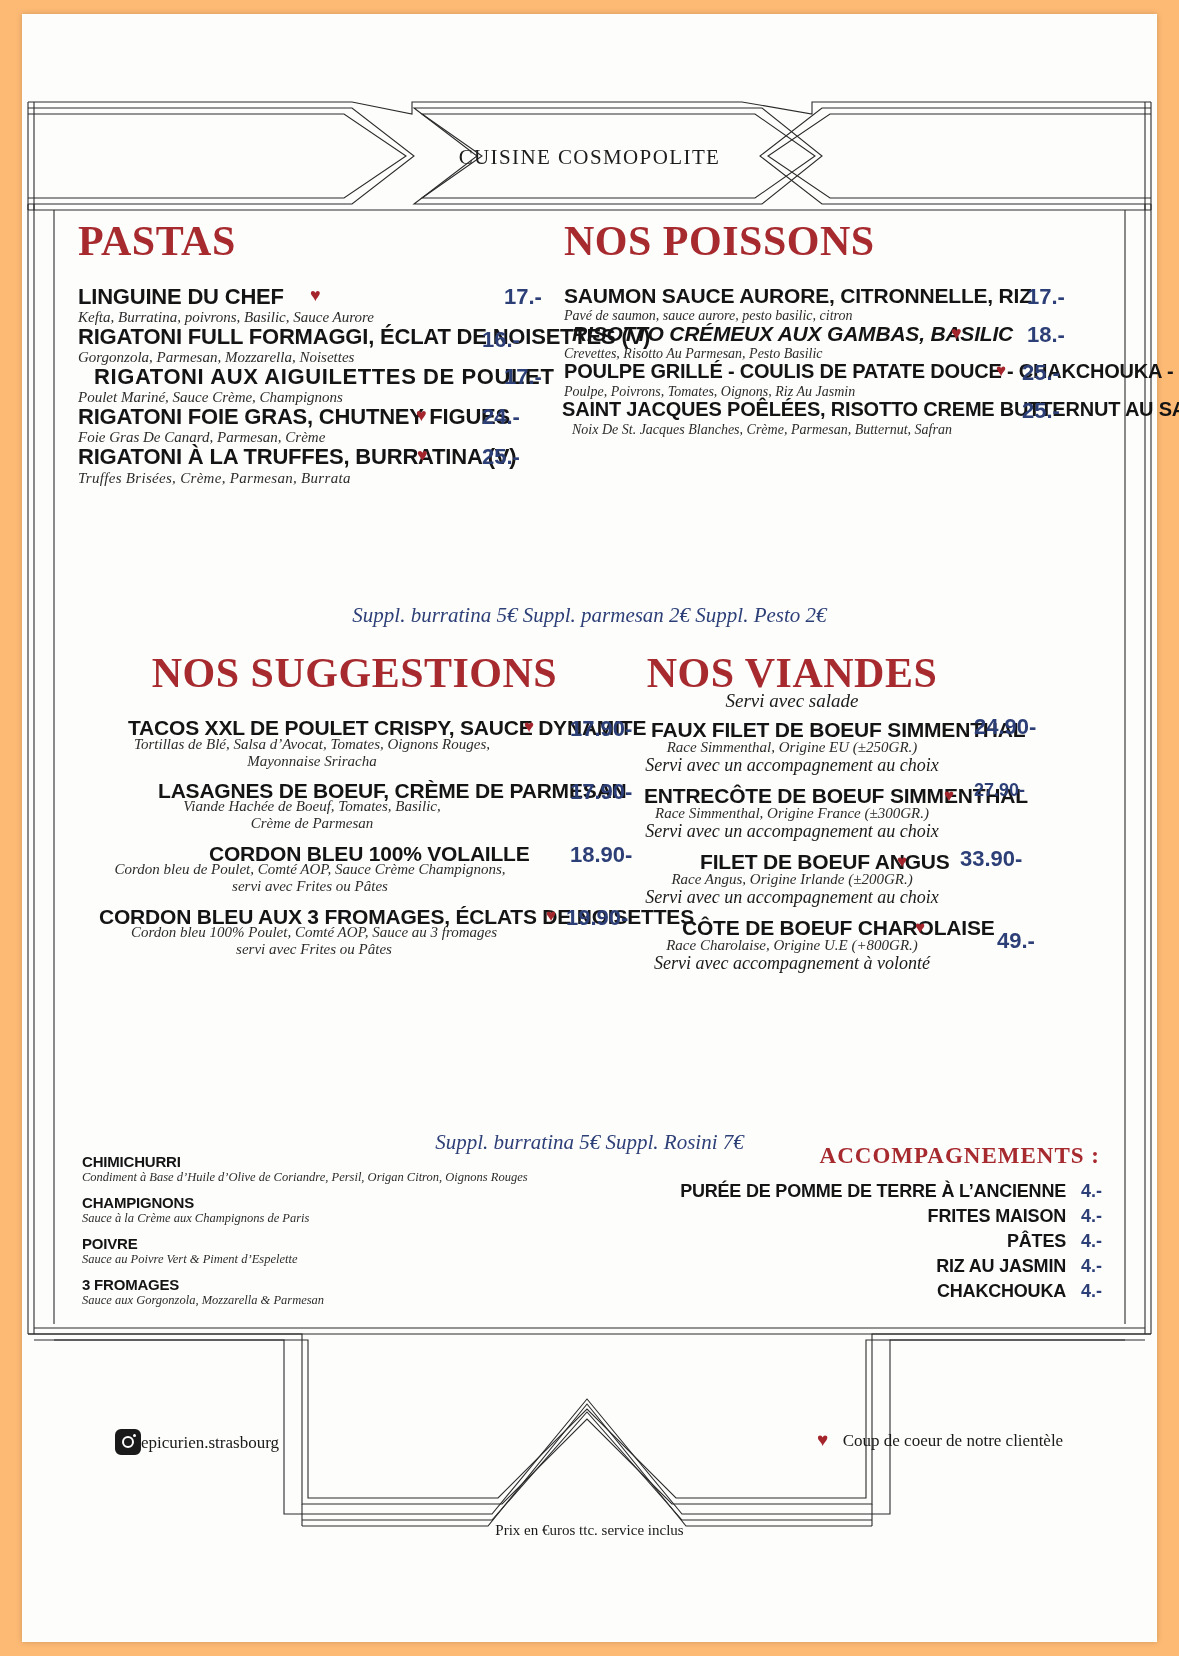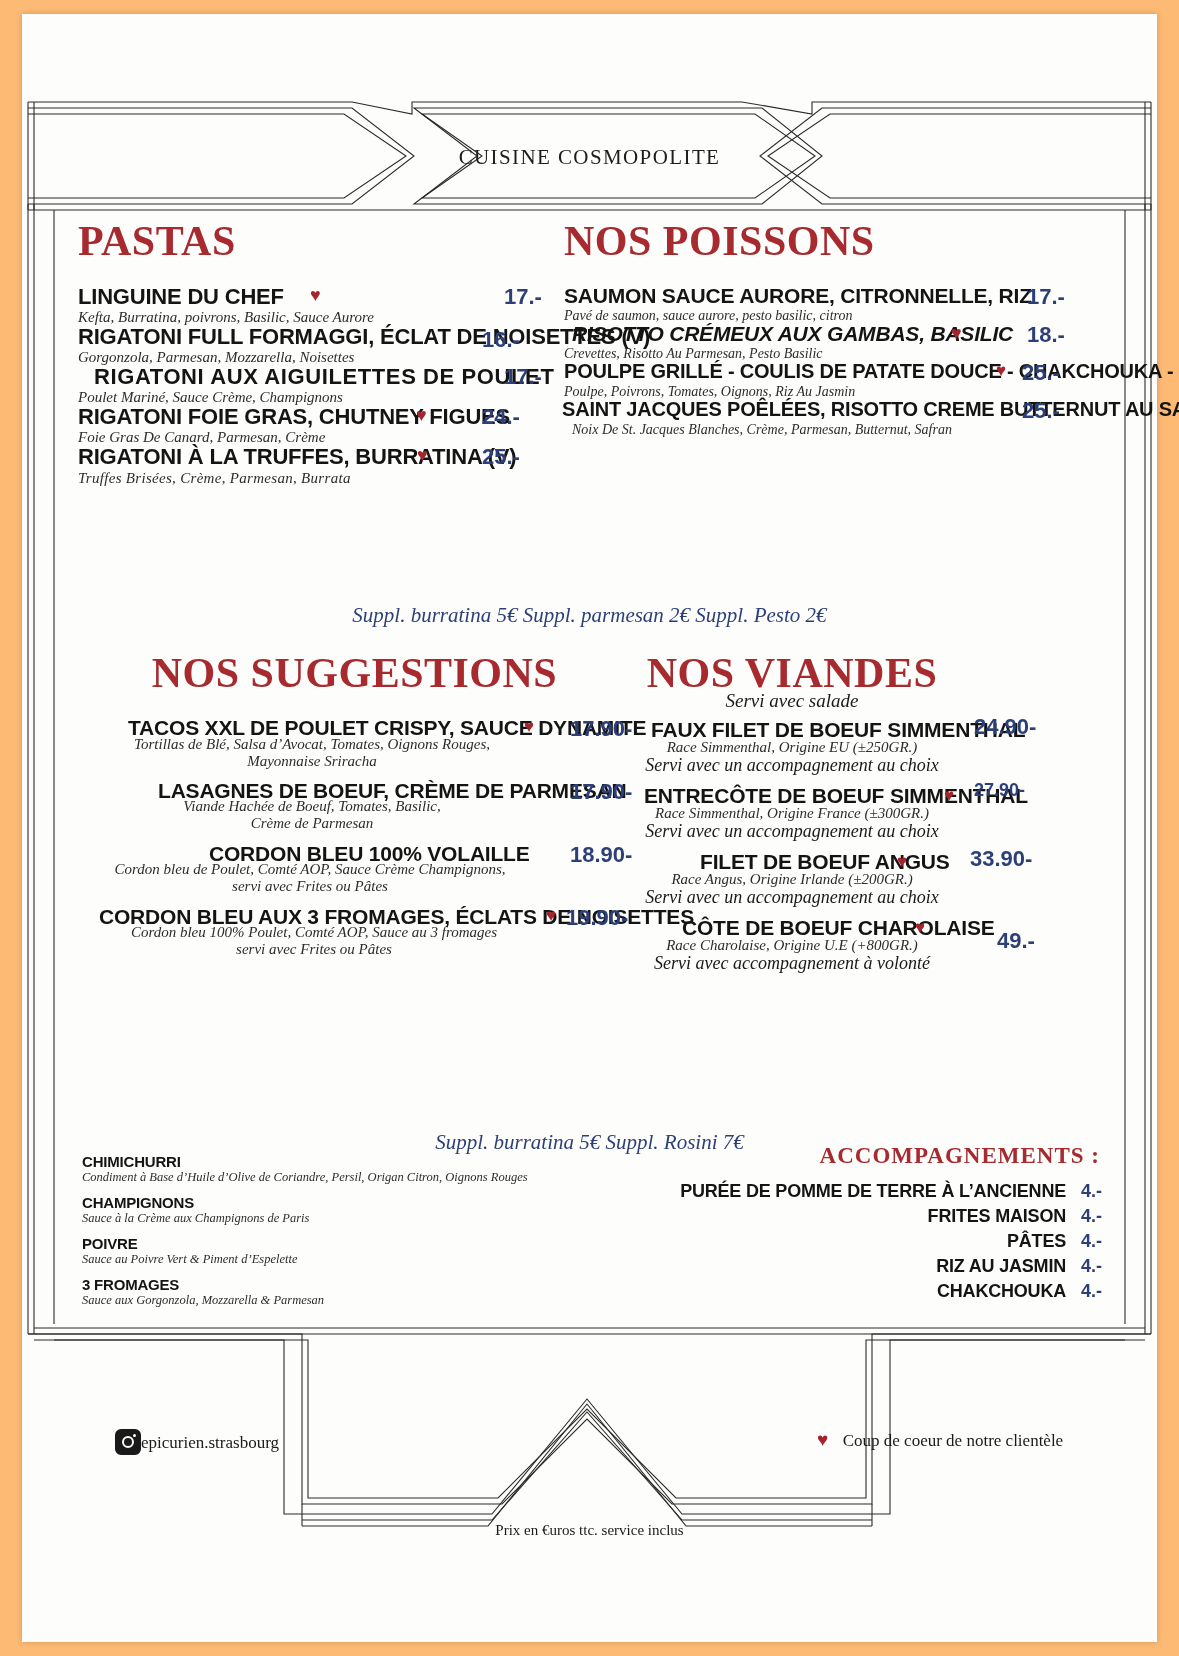--- a/index.html
+++ b/index.html
@@ -313,21 +313,21 @@
         <span class="dish-name" style="font-size:21px; position:absolute; left:22px; top:0;">ENTRECÔTE DE BOEUF SIMMENTHAL</span>
         <span class="heart" style="font-size:17px; position:absolute; left:322px; top:2px;">♥</span>
         <span class="price" style="font-size:18px; position:absolute; left:352px; top:-4px;text-align:right;">27.90-</span>
       </div>
       <div class="dish-desc centered" style="font-size:15px; width:340px; margin-top:-9px;">Race Simmenthal, Origine France (±300GR.)</div>
       <div class="serif-it centered" style="font-size:18px; width:340px; margin-top:-1px;">Servi avec un accompagnement au choix</div>
 
       <div style="position:relative; height:30px; margin-top:8px;">
         <span class="dish-name" style="font-size:21px; position:absolute; left:78px; top:0;">FILET DE BOEUF ANGUS</span>
         <span class="heart" style="font-size:17px; position:absolute; left:275px; top:2px;">♥</span>
-        <span class="price" style="font-size:22px; position:absolute; left:348px; top:-4px;">33.90-</span>
+        <span class="price" style="font-size:22px; position:absolute; left:338px; top:-4px;">33.90-</span>
       </div>
       <div class="dish-desc centered" style="font-size:15px; width:340px; margin-top:-9px;">Race Angus, Origine Irlande (±200GR.)</div>
       <div class="serif-it centered" style="font-size:18px; width:340px; margin-top:-1px;">Servi avec un accompagnement au choix</div>
 
       <div style="position:relative; height:30px; margin-top:8px;">
         <span class="dish-name" style="font-size:21px; position:absolute; left:60px; top:0;">CÔTE DE BOEUF CHAROLAISE</span>
         <span class="heart" style="font-size:17px; position:absolute; left:293px; top:2px;">♥</span>
         <span class="price" style="font-size:22px; position:absolute; left:375px; top:12px;">49.-</span>
       </div>
       <div class="dish-desc centered" style="font-size:15px; width:340px; margin-top:-9px;">Race Charolaise, Origine U.E (+800GR.)</div>

